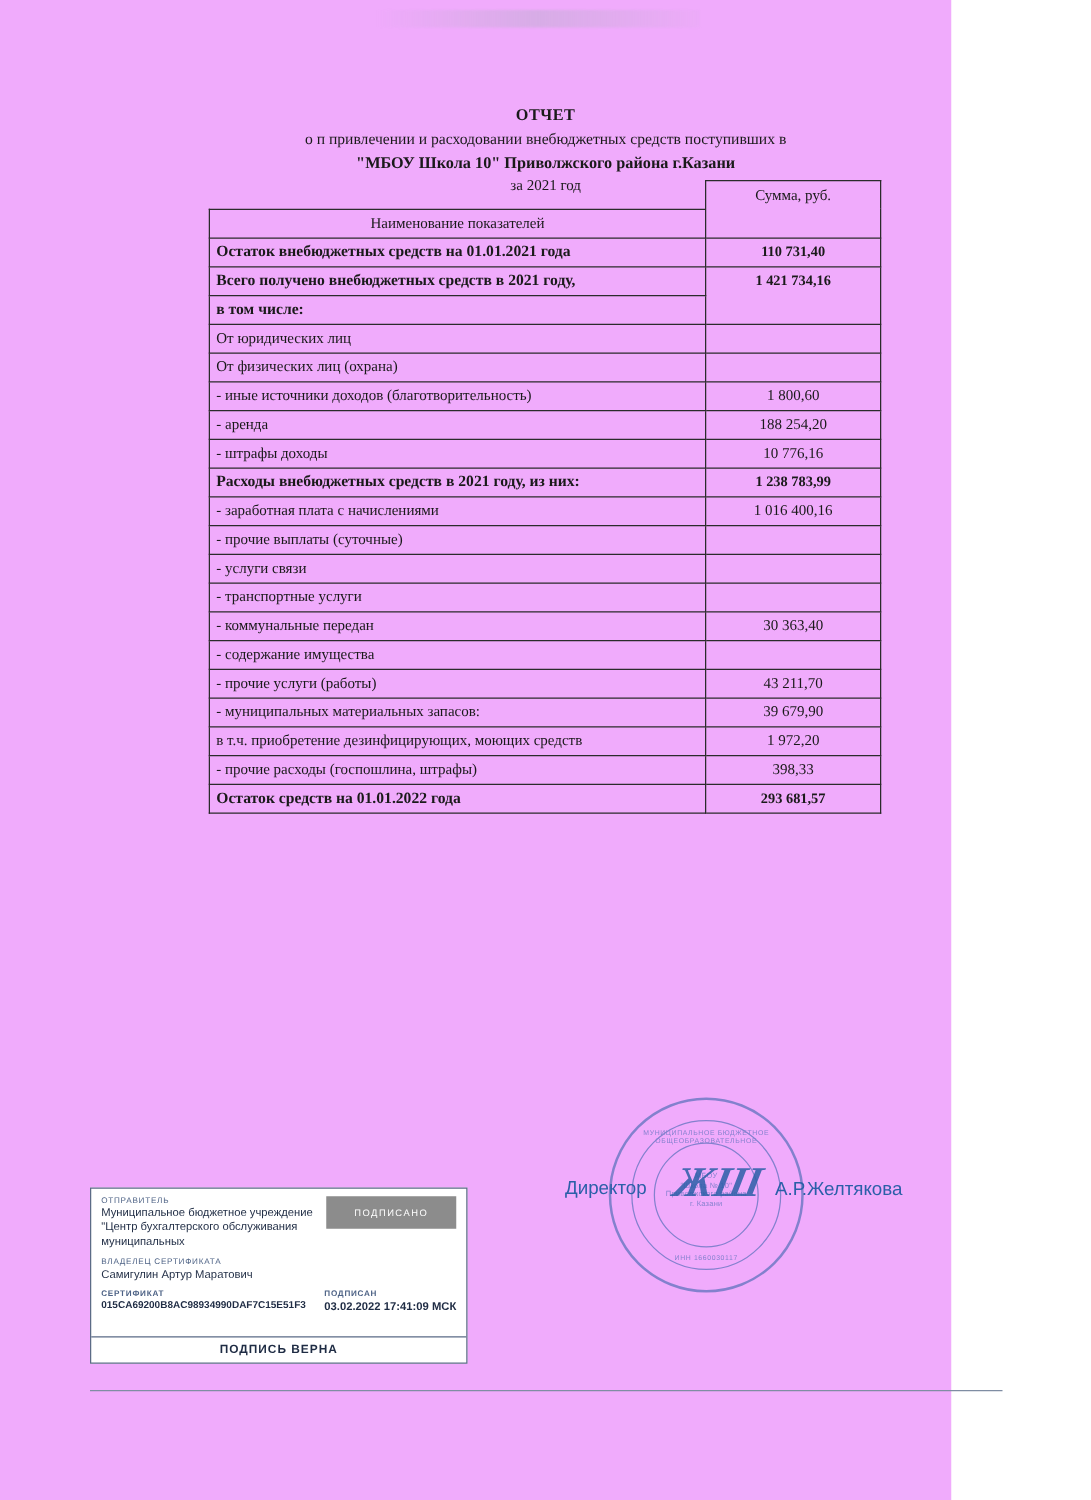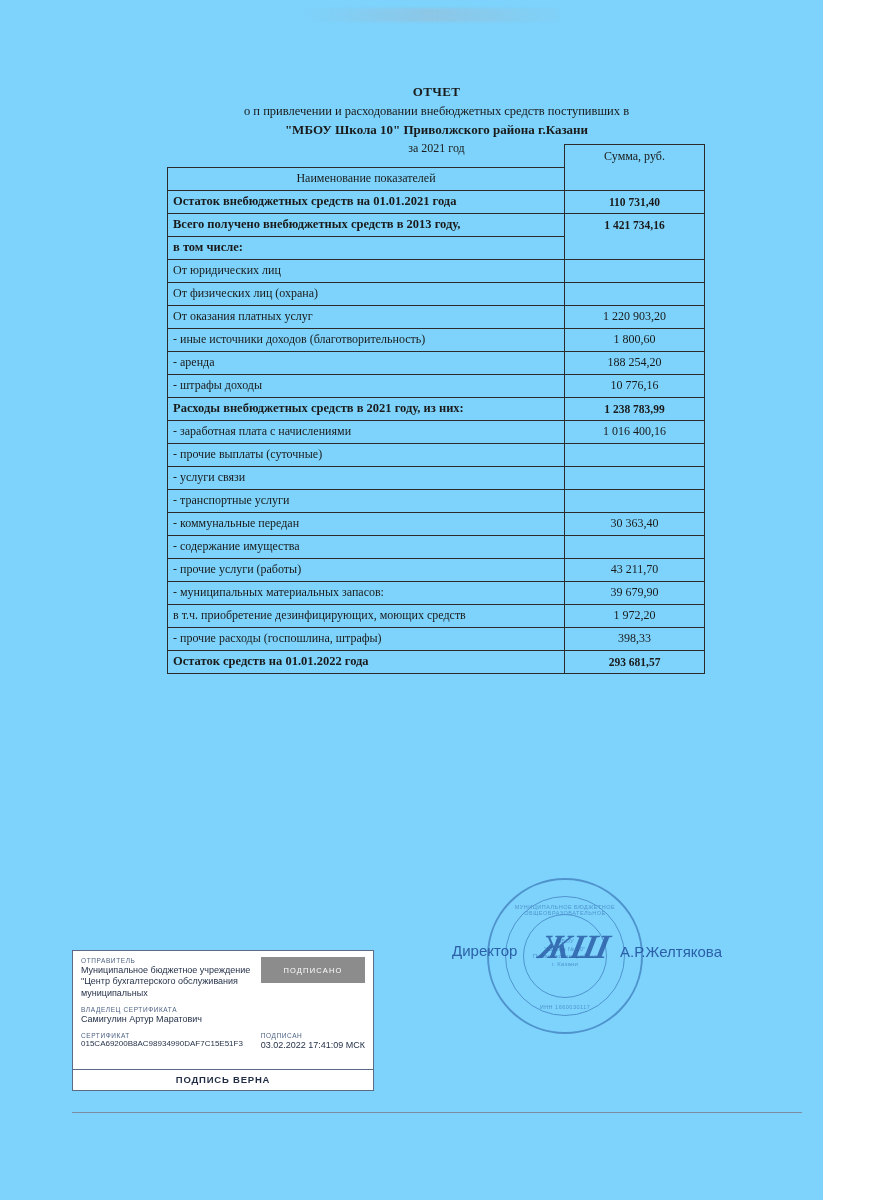--- a/index.html
+++ b/index.html
@@ -10,23 +10,23 @@
     width: 873px;
     height: 1200px;
     background: #ffffff;
     font-family: "Liberation Serif", serif;
     color: #1a1a1a;
     position: relative;
     overflow: hidden;
   }
   .page {
     position: relative;
-    width: 823px;
+    width: 761px;
     height: 1200px;
-    background: #7dd3fc;
+    background: #f0abfc;
   }
 
   
   .doc-header {
     position: absolute;
     top: 84px;
     left: 0;
     width: 873px;
     text-align: center;
   }
@@ -153,20 +153,21 @@
     text-transform: uppercase;
   }
   .sig-sep {
     height: 7px;
   }
   .sig-row-bottom {
     display: flex;
     justify-content: space-between;
     align-items: flex-start;
     gap: 12px;
+    font-weight: bold;
   }
   .sig-serial {
     font-size: 8px;
     color: #1f2c44;
     line-height: 1.3;
     max-width: 165px;
     word-break: break-all;
   }
   .sig-date-wrap {
     text-align: left;
@@ -334,38 +335,34 @@
         </tr>
         <tr>
           <td class="col-head">Наименование показателей</td>
           <td class="col-head col-head-empty"></td>
         </tr>
       <tr class="bold-row">
             <td class="name-cell">Остаток внебюджетных средств на 01.01.2021 года</td>
             <td class="val-cell">110 731,40</td>
           </tr>
           <tr class="bold-row">
-            <td class="name-cell">Всего получено внебюджетных средств в 2013 году,</td>
+            <td class="name-cell">Всего получено внебюджетных средств в 2021 году,</td>
             <td class="val-cell nb-bottom">1 421 734,16</td>
           </tr>
           <tr class="bold-row">
             <td class="name-cell">в том числе:</td>
             <td class="val-cell nb-top"></td>
           </tr>
           <tr>
             <td class="name-cell">От юридических лиц</td>
             <td class="val-cell"></td>
           </tr>
           <tr>
             <td class="name-cell">От физических лиц  (охрана)</td>
             <td class="val-cell"></td>
-          </tr>
-          <tr>
-            <td class="name-cell">От оказания платных услуг</td>
-            <td class="val-cell">1 220 903,20</td>
           </tr>
           <tr>
             <td class="name-cell">- иные источники доходов (благотворительность)</td>
             <td class="val-cell">1 800,60</td>
           </tr>
           <tr>
             <td class="name-cell">- аренда</td>
             <td class="val-cell">188 254,20</td>
           </tr>
           <tr>

